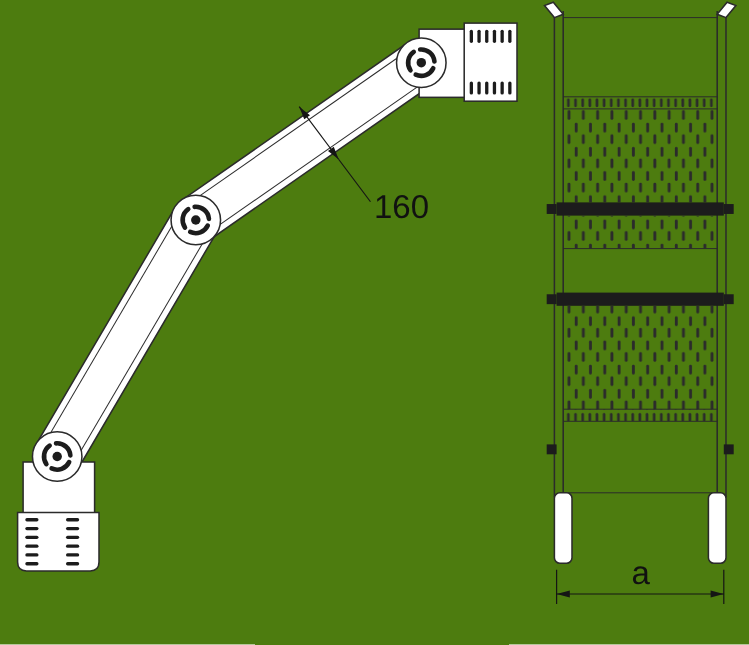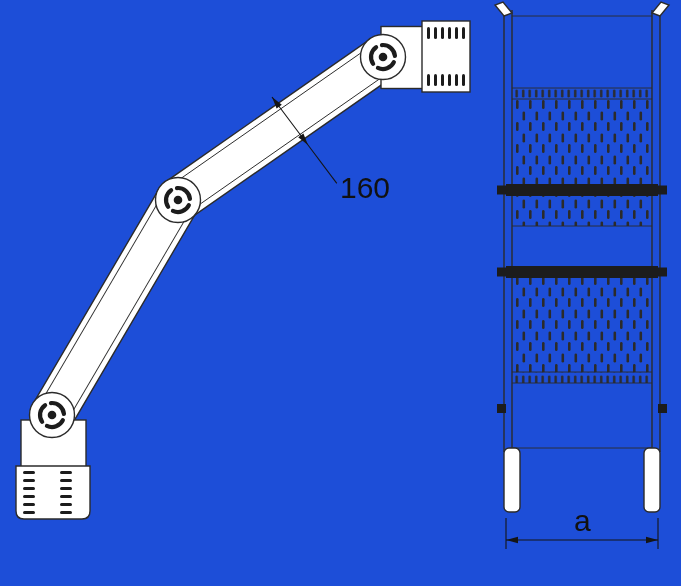--- a/index.html
+++ b/index.html
@@ -1,16 +1,16 @@
 <!DOCTYPE html>
 <html><head>
 <meta charset="utf-8">
 <style>
   html,body{margin:0;padding:0;background:#ffffff;}
-  .stage{width:681px;height:586px;position:relative;background:#1d4ed8;}
+  .stage{width:681px;height:586px;position:relative;background:#4d7c0f;}
   .plate{fill:#ffffff;stroke:#2b2b2b;stroke-width:1.4;}
   .outline{fill:#ffffff;stroke:#2b2b2b;stroke-width:1.4;}
   .ln{stroke:#2b2b2b;stroke-width:1.4;fill:none;}
   .thin{stroke:#2b2b2b;stroke-width:0.9;fill:none;}
   .dark{fill:#1c1c1c;stroke:none;}
   .dim-line{stroke:#151515;stroke-width:1.1;fill:none;}
   .dim-arrow{fill:#151515;stroke:none;}
   .dim-text{font:30px "Liberation Sans","DejaVu Sans",sans-serif;fill:#111111;}
 </style>
 </head>

